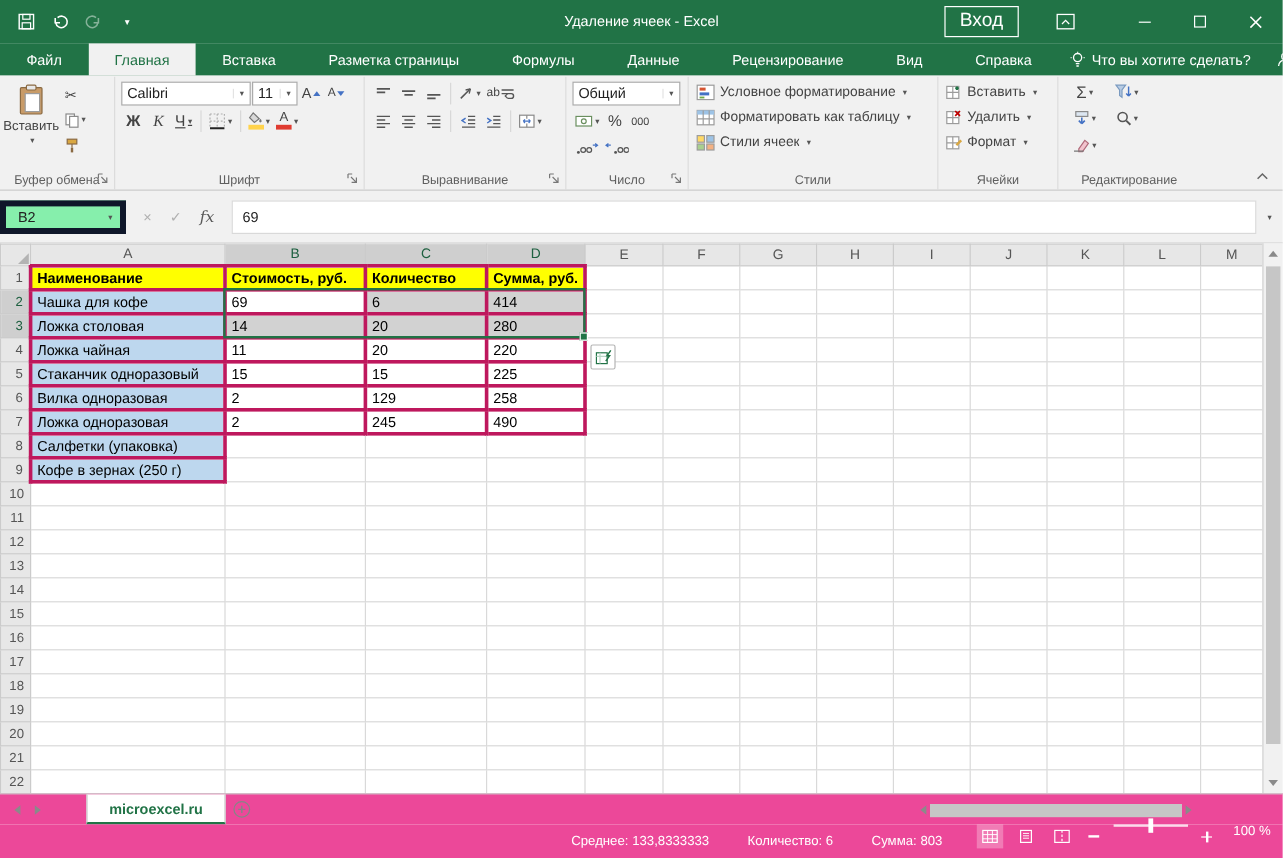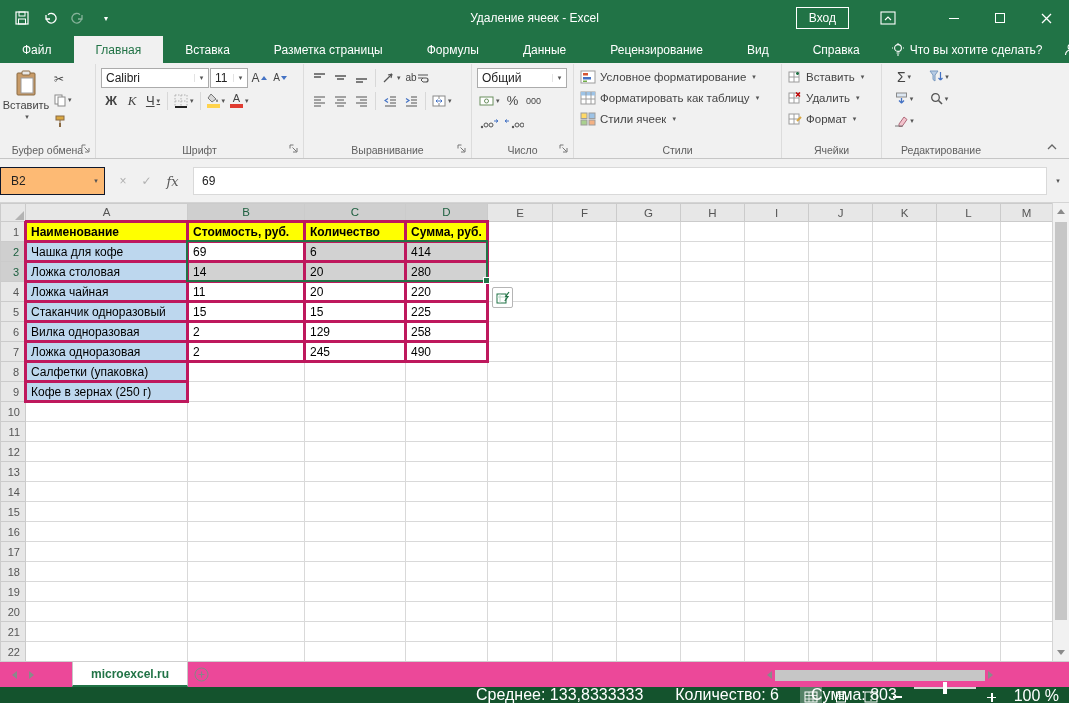--- a/index.html
+++ b/index.html
@@ -8,21 +8,21 @@
   .app { width:1069px; height:715px; display:flex; flex-direction:column; }
 
   
   .titlebar { height:36px; background:#217346; position:relative; display:flex; align-items:center; color:#fff; flex:none; }
   .qat { display:flex; align-items:center; gap:4px; padding-left:10px; z-index:2; }
   .qbtn { width:24px; height:24px; display:flex; align-items:center; justify-content:center; }
   .qbtn.dim { opacity:.45; }
   .qat .arrow-w { font-size:8px; color:#fff; }
   .win-title { position:absolute; left:0; right:0; top:0; bottom:0; display:flex; align-items:center; justify-content:center; font-size:12px; color:#fff; pointer-events:none; }
   .tb-right { margin-left:auto; display:flex; align-items:center; height:100%; z-index:2; }
-  .login-box { border:1px solid #fff; padding:3px 12px; font-size:12px; margin-right:20px; }
+  .login-box { border:1px solid #fff; padding:3px 12px; font-size:16px; margin-right:20px; }
   .ribbonopt { width:38px; height:36px; display:flex; align-items:center; justify-content:center; margin-right:24px; }
   .winbtn { width:46px; height:36px; display:flex; align-items:center; justify-content:center; }
   .min-glyph { width:10px; height:1px; background:#fff; display:block; }
   .max-glyph { width:10px; height:10px; border:1px solid #fff; display:block; }
 
   
   .tabrow { height:27px; background:#217346; display:flex; align-items:stretch; color:#fff; flex:none; }
   .rtab { padding:0 22px; display:flex; align-items:center; font-size:12px; white-space:nowrap; }
   .rtab.active { background:#f1f1f1; color:#217346; }
   .tellme { display:flex; align-items:center; gap:6px; padding:0 10px; font-size:12px; white-space:nowrap; }
@@ -58,21 +58,21 @@
   .pct { font-size:13px; }
   .zeros { font-size:9px; letter-spacing:0; }
   .sigma { font-size:14px; }
   .stylerow { display:flex; align-items:center; height:21px; gap:4px; padding:0 2px; white-space:nowrap; }
   .srlabel { font-size:11.5px; color:#444; overflow:hidden; }
   .edgrid { display:grid; grid-template-columns:36px 34px; grid-auto-rows:22px; }
   .ribbon-collapse { position:absolute; right:8px; bottom:4px; width:18px; height:14px; display:flex; align-items:center; justify-content:center; }
 
   
   .fstrip { height:44px; background:#f1f1f1; border-bottom:1px solid #d4d4d4; position:relative; flex:none; }
-  .namebox { position:absolute; left:0; top:8px; width:105px; height:28px; background:#fdba74; border:1px solid #0f172a; display:flex; align-items:center; }
+  .namebox { position:absolute; left:0; top:8px; width:105px; height:28px; background:#86efac; border:5px solid #0f172a; display:flex; align-items:center; }
   .namebox .nval { flex:1; padding-left:10px; color:#222; }
   .namebox .narr { width:16px; font-size:7px; color:#555; text-align:center; }
   .fxzone { position:absolute; left:106px; top:8px; width:86px; height:28px; display:flex; align-items:center; justify-content:space-around; padding:0 6px; }
   .fxzone .dis { color:#b0b0b0; font-size:12px; }
   .fxit { font-family:"DejaVu Serif","Liberation Serif",serif; font-style:italic; color:#595959; font-size:13px; }
   .ffield { position:absolute; left:193px; right:22px; top:8px; height:28px; background:#fff; border:1px solid #d9d9d9; display:flex; align-items:center; padding-left:8px; color:#222; }
   .fexpand { position:absolute; right:2px; top:8px; width:18px; height:28px; display:flex; align-items:center; justify-content:center; font-size:7px; color:#555; }
 
   
   .grid-wrap { height:458px; position:relative; flex:none; background:#fff; }
@@ -108,21 +108,21 @@
 
   
   .sheetbar { height:26px; background:#ec4899; border-top:1px solid #cfcfcf; display:flex; align-items:stretch; position:relative; flex:none; }
   .snav { display:flex; align-items:center; gap:12px; padding:0 12px; }
   .sheettab { margin-left:26px; display:flex; align-items:center; padding:0 18px; background:#fff; border-left:1px solid #c6c6c6; border-right:1px solid #c6c6c6; border-bottom:2px solid #217346; color:#217346; font-weight:bold; font-size:12px; }
   .addsheet { width:26px; display:flex; align-items:center; justify-content:center; }
   .hscroll { position:absolute; right:16px; top:6px; width:286px; height:14px; display:flex; align-items:center; gap:3px; }
   .hthumb { width:210px; height:11px; background:#c6c6c6; }
 
   
-  .statusbar { height:16px; background:#14532d; color:#fff; position:relative; flex:none; font-size:16px; }
+  .statusbar { height:28px; background:#ec4899; color:#fff; position:relative; flex:none; font-size:11px; }
   .sb-stats { position:absolute; left:476px; top:0; bottom:0; display:flex; align-items:center; gap:32px; white-space:nowrap; }
   .sb-right { position:absolute; right:10px; top:0; bottom:0; display:flex; gap:8px; }
   .viewbtn { width:22px; height:20px; display:flex; align-items:center; justify-content:center; }
   .viewbtn.on { background:rgba(255,255,255,.28); }
   .zoomminus { width:9px; height:1.5px; background:#fff; display:block; }
   .zoomtrack { width:62px; height:2px; background:rgba(255,255,255,.8); position:relative; }
   .zoomthumb { position:absolute; left:29px; top:-5px; width:4px; height:12px; background:#fff; }
   .zoomplus { position:relative; width:9px; height:9px; display:block; }
   .zoomplus:before { content:""; position:absolute; left:0; top:4px; width:9px; height:1.5px; background:#fff; }
   .zoomplus:after { content:""; position:absolute; left:4px; top:0; width:1.5px; height:9px; background:#fff; }

